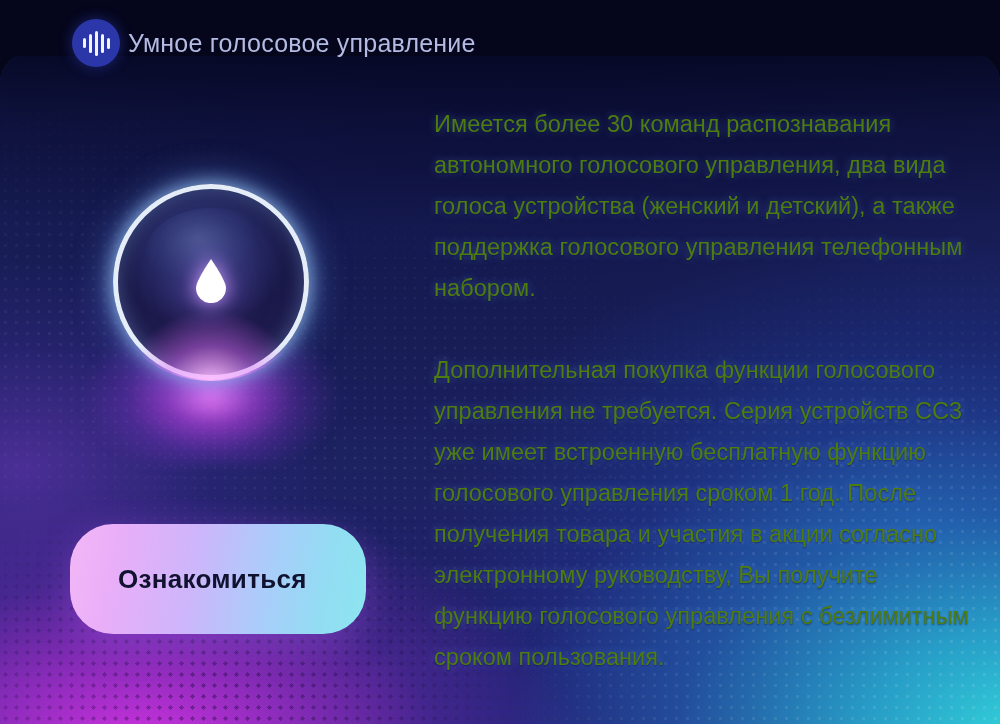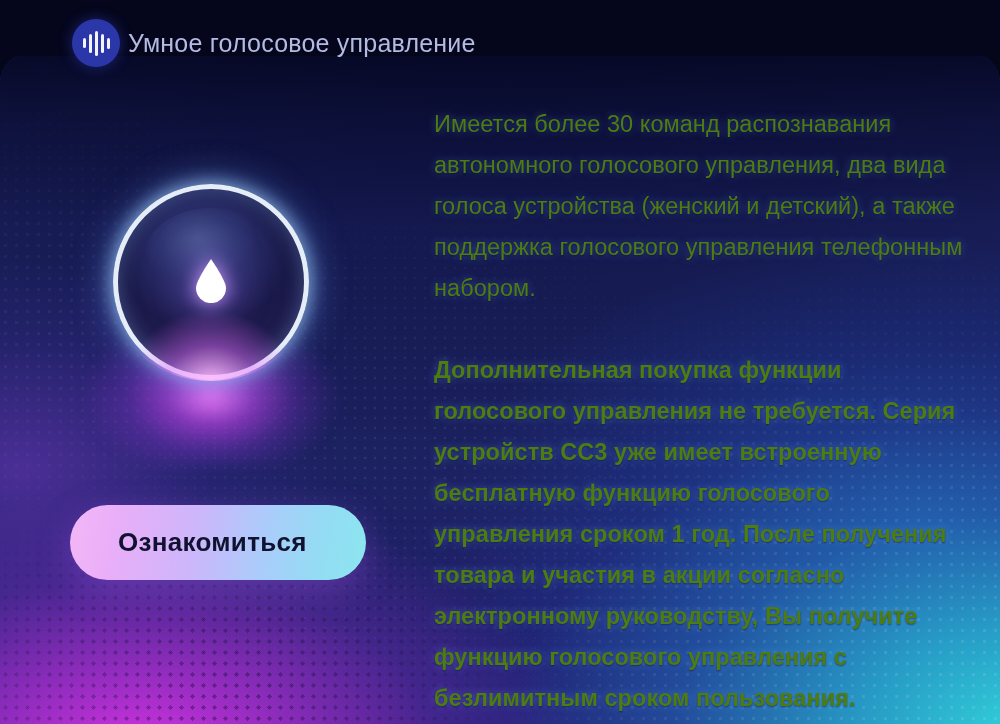--- a/index.html
+++ b/index.html
@@ -177,22 +177,22 @@
   .orb-pin{
     position:absolute; left:50%; top:50%;
     transform:translate(-50%,-52%);
     width:34px; height:44px;
   }
   .orb-pin svg{ display:block; width:100%; height:100%;
     filter:drop-shadow(0 0 9px rgba(210,160,255,.9)) drop-shadow(0 0 18px rgba(180,120,255,.55)); }
 
   
   .cta{
-    position:absolute; left:70px; top:449px;
-    width:296px; height:75px;
+    position:absolute; left:70px; top:468px;
+    width:296px; height:110px;
     border:none; outline:none; cursor:pointer;
     border-radius:43px;
     background:linear-gradient(100deg, #f3b7f7 0%, #e9aef8 16%, #cdb6fb 42%, #a9cdfa 66%, #93dcf3 84%, #8ce6ef 100%);
     color:#10122f;
     font-family:"Liberation Sans", sans-serif;
     font-size:26px; font-weight:bold;
     letter-spacing:.3px;
     display:flex; align-items:center;
     padding-left:48px;
     box-shadow:0 10px 34px rgba(160,90,230,.35);
@@ -205,21 +205,21 @@
     z-index:9;
     color:#ffffff;
   }
   .para{
     font-size:23.5px;
     line-height:41px;
     color:#4d7c0f;
     text-shadow:0 0 9px rgba(120,160,255,.40), 0 1px 2px rgba(0,10,50,.55);
     letter-spacing:.05px;
   }
-  .para + .para{ margin-top:41px;font-weight:bold; }
+  .para + .para{ margin-top:41px; }
 </style>
 </head>
 <body>
 
 <div id="root">
 
   <div class="topstrip"></div>
 
   <div class="card">
     <div class="bg-base"></div>

